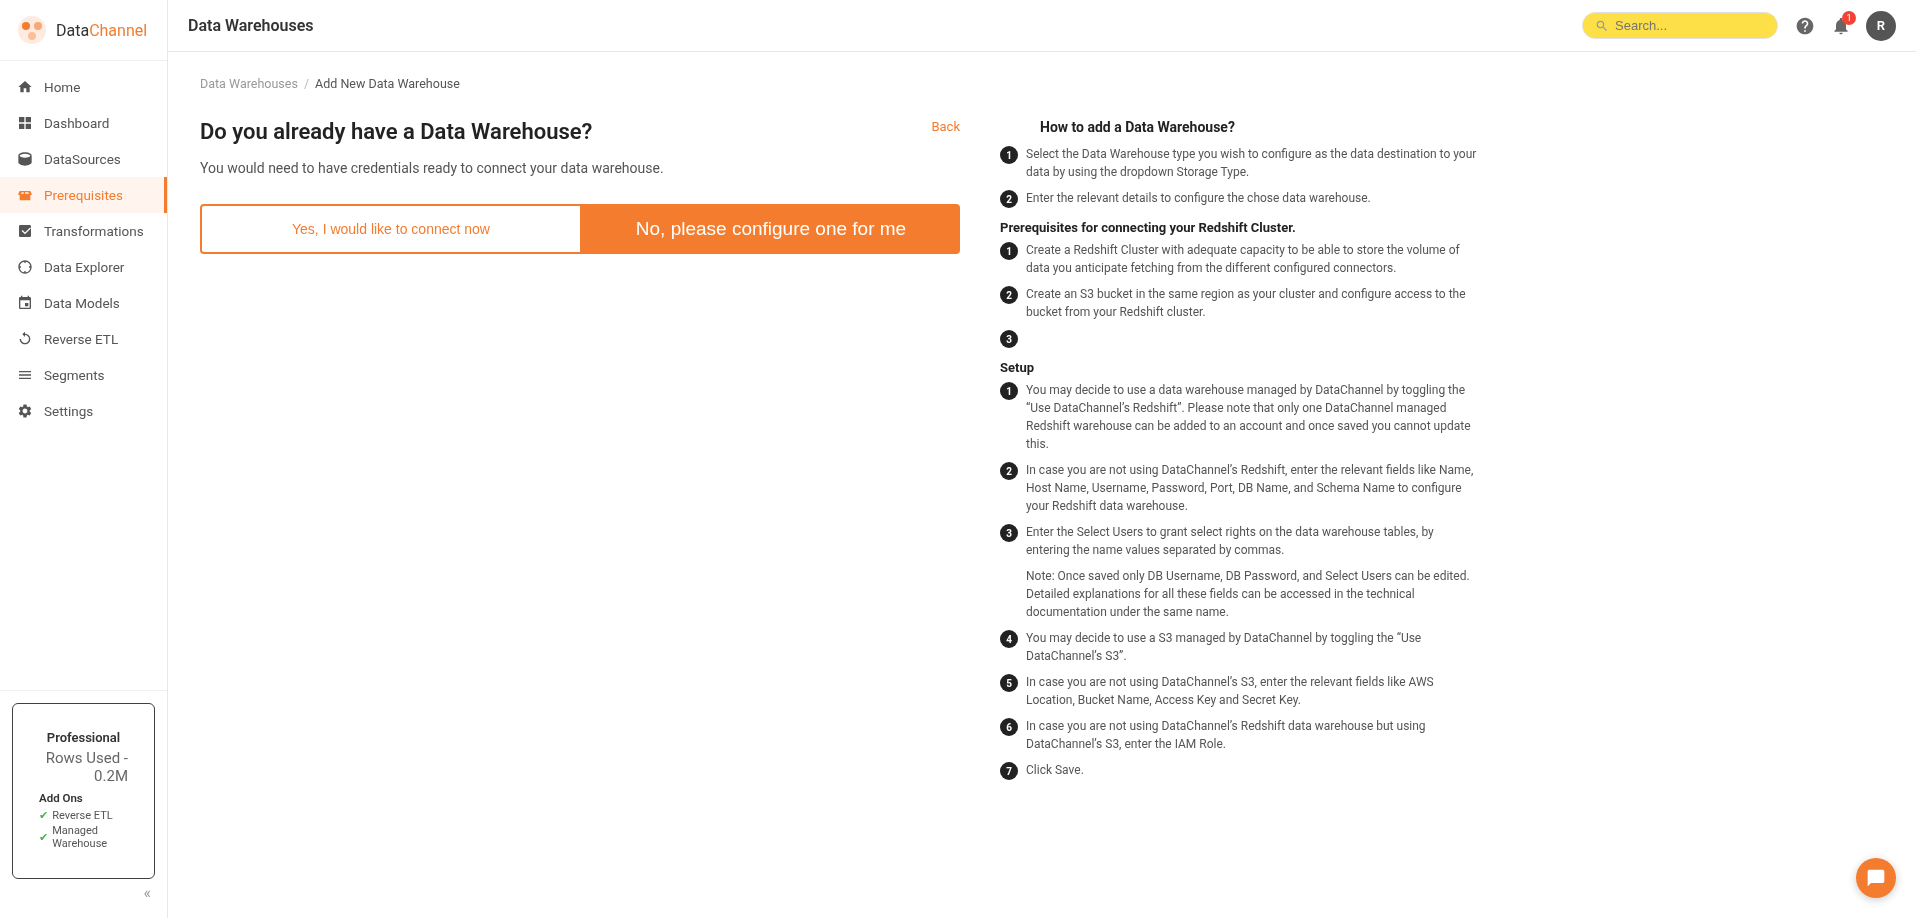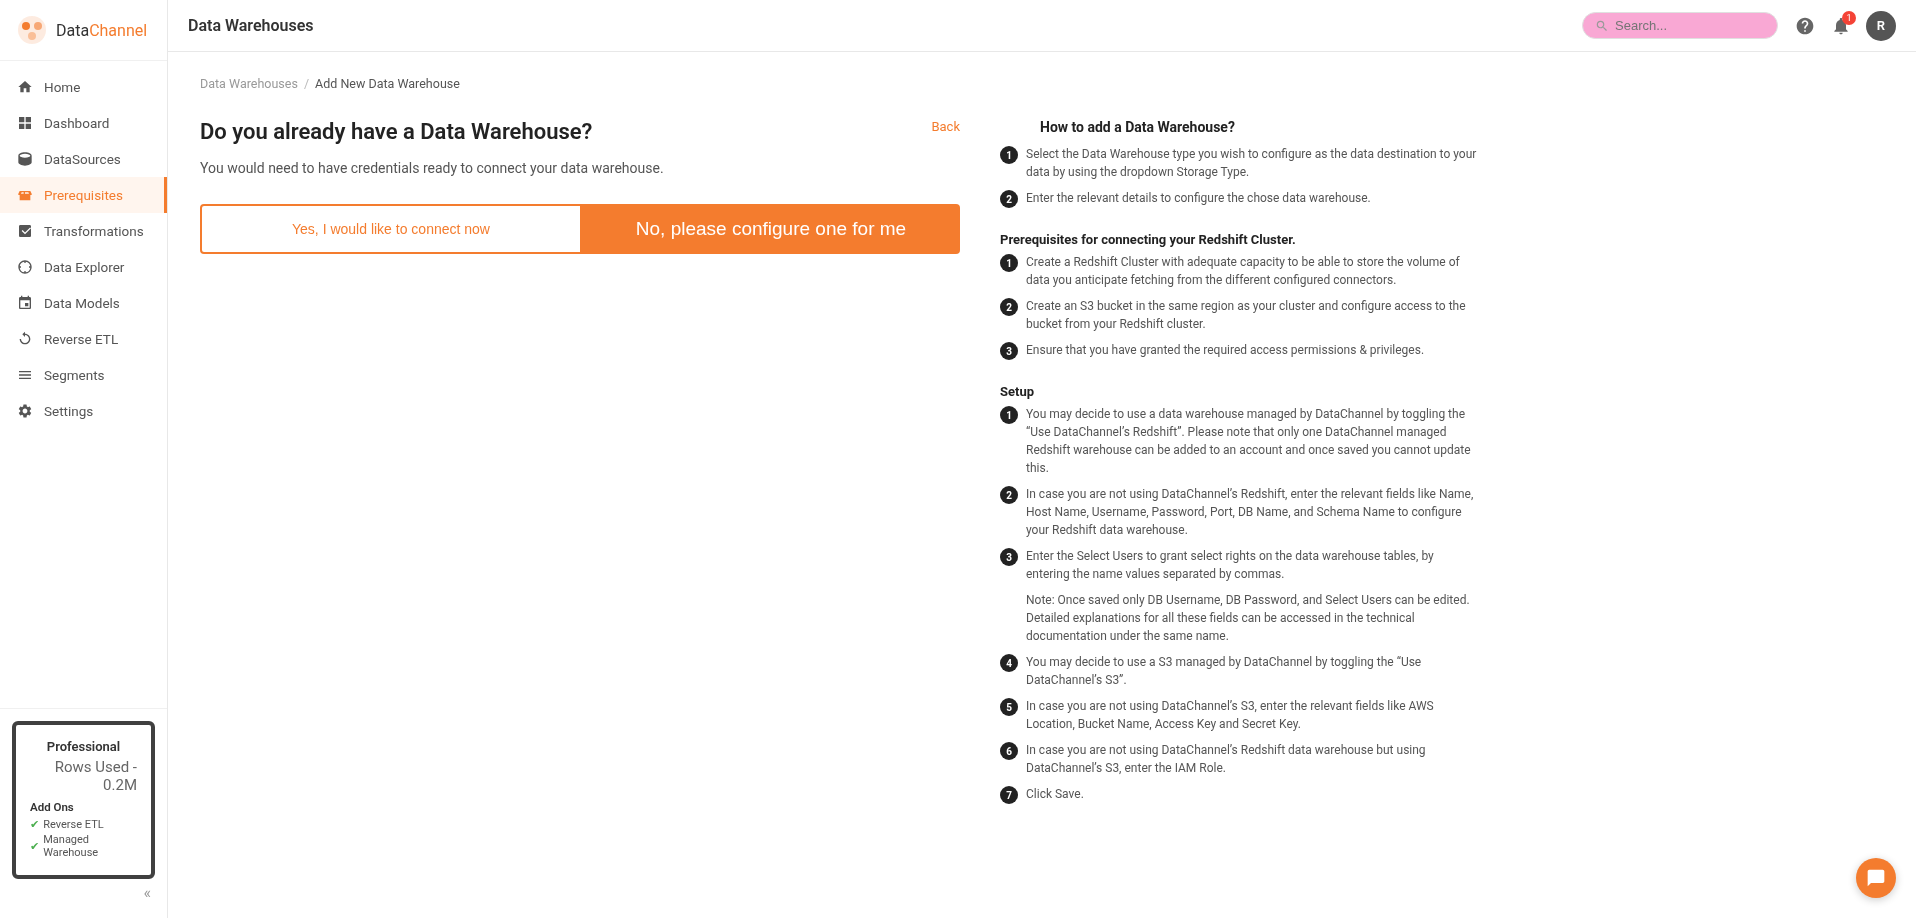--- a/index.html
+++ b/index.html
@@ -12,37 +12,37 @@
     .logo-data { color: #333; }
     .logo-channel { color: #f47c2e; }
     .nav-items { flex: 1; padding: 8px 0; }
     .nav-item { display: flex; align-items: center; gap: 10px; padding: 9px 16px; cursor: pointer; font-size: 13.5px; color: #555; transition: background 0.15s; }
     .nav-item.active { color: #f47c2e; background: #fff5ee; border-right: 3px solid #f47c2e; }
     .nav-item .nav-icon { width: 18px; height: 18px; display: flex; align-items: center; justify-content: center; flex-shrink: 0; }
     .nav-label { font-size: 13.5px; }
 
     
     .sidebar-bottom { padding: 12px; border-top: 1px solid #f0f0f0; }
-    .plan-box { background: #fff; border: 4px solid #404040; border-radius: 6px; padding: 14px; font-size: 12px; }
+    .plan-box { background: #fff; border: 1px solid #404040; border-radius: 6px; padding: 26px; font-size: 12px; }
     .plan-title { font-weight: 600; font-size: 13px; color: #333; margin-bottom: 4px; text-align: center; }
     .plan-rows { color: #666; font-size: 15px; text-align: right; margin-bottom: 6px; }
     .plan-addons { font-size: 11.5px; color: #333; font-weight: 600; margin-bottom: 4px; }
     .plan-addon-item { display: flex; align-items: center; gap: 4px; font-size: 11px; color: #555; margin-bottom: 2px; }
     .check-green { color: #4CAF50; font-size: 11px; }
     .collapse-btn { display: flex; justify-content: flex-end; padding: 4px; }
     .collapse-icon { color: #999; cursor: pointer; font-size: 16px; }
 
     
     .main { flex: 1; display: flex; flex-direction: column; overflow: hidden; }
 
     
     .header { background: #fff; border-bottom: 1px solid #e8e8e8; padding: 0 20px; height: 52px; display: flex; align-items: center; justify-content: space-between; flex-shrink: 0; }
     .header-title { font-size: 16px; font-weight: 600; color: #333; }
     .header-right { display: flex; align-items: center; gap: 16px; }
-    .search-box { display: flex; align-items: center; border: 1px solid #e0e0e0; border-radius: 20px; padding: 5px 12px; gap: 6px; background: #f9a8d4; }
+    .search-box { display: flex; align-items: center; border: 1px solid #e0e0e0; border-radius: 20px; padding: 5px 12px; gap: 6px; background: #fde047; }
     .search-box input { border: none; background: transparent; outline: none; font-size: 13px; color: #555; width: 150px; }
     .header-icons { display: flex; align-items: center; gap: 14px; }
     .header-icon { width: 22px; height: 22px; display: flex; align-items: center; justify-content: center; cursor: pointer; color: #666; font-size: 16px; position: relative; }
     .notif-badge { position: absolute; top: -4px; right: -4px; background: #f44336; color: #fff; border-radius: 50%; width: 14px; height: 14px; font-size: 9px; display: flex; align-items: center; justify-content: center; }
     .avatar { width: 30px; height: 30px; border-radius: 50%; background: #555; color: #fff; display: flex; align-items: center; justify-content: center; font-size: 13px; font-weight: 600; cursor: pointer; }
 
     
     .content-area { flex: 1; overflow-y: auto; background: #f9f9f9; }
     .content-inner { background: #fff; margin: 0; min-height: 100%; padding: 24px 32px; }
 
@@ -63,21 +63,21 @@
     .back-link { font-size: 13px; color: #f47c2e; cursor: pointer; text-decoration: none; }
     .question-subtitle { font-size: 14px; color: #555; margin-bottom: 28px; }
 
     
     .btn-row { display: flex; gap: 0; }
     .btn-outline-orange { flex: 1; padding: 14px 20px; border: 2px solid #f47c2e; background: #fff; color: #f47c2e; font-size: 14px; font-weight: 500; cursor: pointer; border-radius: 4px 0 0 4px; transition: background 0.15s; }
     .btn-solid-orange { flex: 1; padding: 14px 20px; border: none; background: #f47c2e; color: #fff; font-size: 19px; font-weight: 500; cursor: pointer; border-radius: 0 4px 4px 0; transition: background 0.15s; }
 
     
     .howto-title { font-size: 14px; font-weight: 700; color: #222; margin-bottom: 10px; margin-left: 40px; }
-    .howto-section-title { font-size: 13px; font-weight: 700; color: #222; margin: 24px 0 6px 0; }
+    .howto-section-title { font-size: 13px; font-weight: 700; color: #222; margin: 12px 0 6px 0; }
     .howto-item { display: flex; gap: 8px; margin-bottom: 8px; align-items: flex-start; }
     .howto-num { width: 18px; height: 18px; background: #222; color: #fff; border-radius: 50%; font-size: 10px; font-weight: 700; display: flex; align-items: center; justify-content: center; flex-shrink: 0; margin-top: 1px; }
     .howto-text { font-size: 12px; color: #555; line-height: 1.5; }
     .howto-note { font-size: 12px; color: #555; line-height: 1.5; margin-bottom: 8px; padding-left: 26px; }
 
     
     .chat-bubble { position: fixed; bottom: 20px; right: 20px; width: 40px; height: 40px; background: #f47c2e; border-radius: 50%; display: flex; align-items: center; justify-content: center; cursor: pointer; color: #fff; font-size: 18px; box-shadow: 0 2px 8px rgba(0,0,0,0.2); }
 
     
     svg { fill: currentColor; }
@@ -279,21 +279,20 @@
           <div class="howto-item">
             <span class="howto-num">1</span>
             <span class="howto-text">Create a Redshift Cluster with adequate capacity to be able to store the volume of data you anticipate fetching from the different configured connectors.</span>
           </div>
           <div class="howto-item">
             <span class="howto-num">2</span>
             <span class="howto-text">Create an S3 bucket in the same region as your cluster and configure access to the bucket from your Redshift cluster.</span>
           </div>
           <div class="howto-item">
             <span class="howto-num">3</span>
-            <span class="howto-text">Ensure that you have granted the required access permissions &amp; privileges.</span>
           </div>
 
           <div class="howto-section-title">Setup</div>
           <div class="howto-item">
             <span class="howto-num">1</span>
             <span class="howto-text">You may decide to use a data warehouse managed by DataChannel by toggling the “Use DataChannel’s Redshift”. Please note that only one DataChannel managed Redshift warehouse can be added to an account and once saved you cannot update this.</span>
           </div>
           <div class="howto-item">
             <span class="howto-num">2</span>
             <span class="howto-text">In case you are not using DataChannel’s Redshift, enter the relevant fields like Name, Host Name, Username, Password, Port, DB Name, and Schema Name to configure your Redshift data warehouse.</span>

